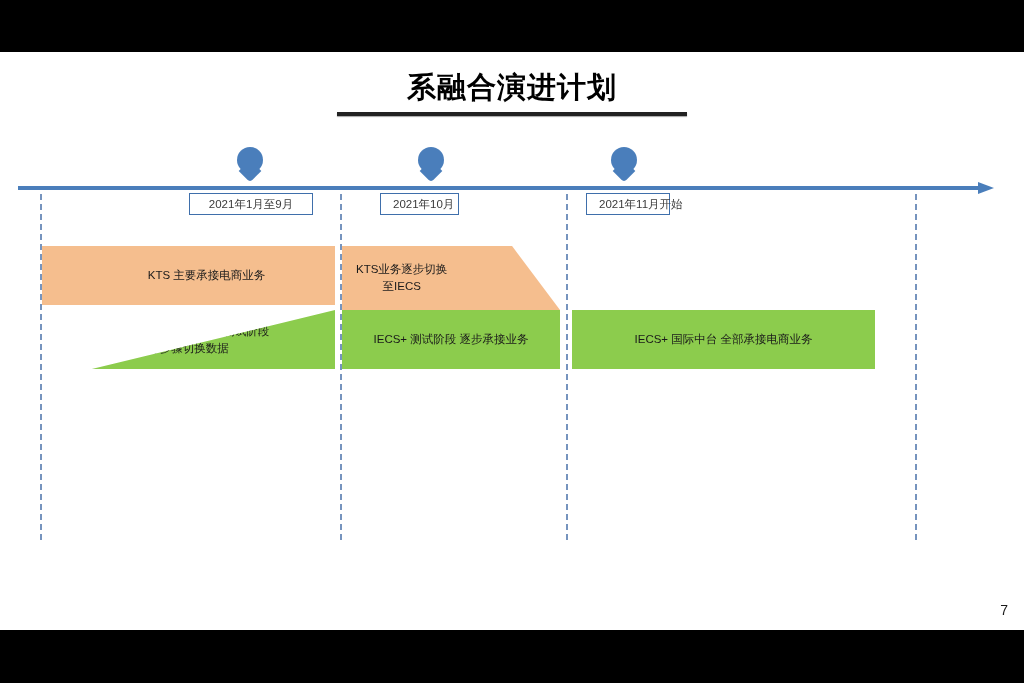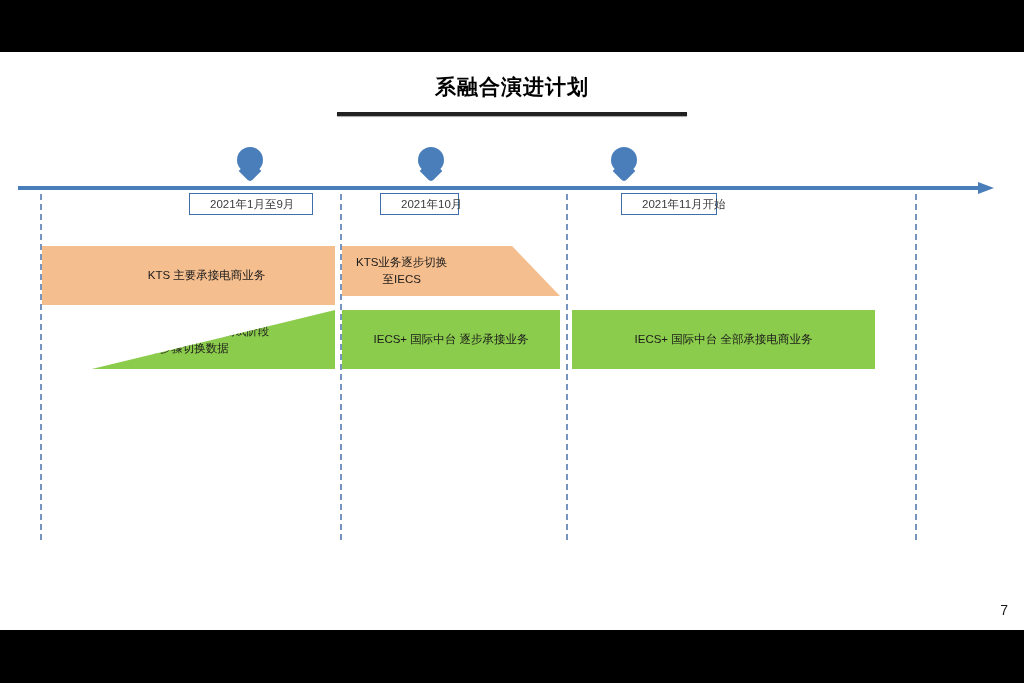--- a/index.html
+++ b/index.html
@@ -41,21 +41,21 @@
 
   
   #title-block {
     position: absolute;
     left: 337px;
     top: 18px;
     width: 350px;
     text-align: center;
   }
   #page-title {
-    font-size: 21px;
+    font-size: 29px;
     font-weight: bold;
     color: #000000;
     letter-spacing: 1px;
     line-height: 34px;
     white-space: nowrap;
   }
   #title-underline {
     margin-top: 8px;
     width: 350px;
     height: 4px;
@@ -121,21 +121,21 @@
     position: absolute;
     box-sizing: border-box;
     border: 1.5px solid #3f6fab;
     background: #ffffff;
     color: #3a3a3a;
     font-size: 11.5px;
     line-height: 20px;
     height: 22px;
     text-align: center;
     white-space: nowrap;
-    padding: 0 20px;
+    padding: 0 12px;
   }
 
   
   .divider {
     position: absolute;
     top: 142px;
     width: 0;
     height: 346px;
     border-left: 2px dashed #7694be;
   }
@@ -205,41 +205,41 @@
       <div class="pin-tip"></div>
       <div class="pin-head"></div>
     </div>
     <div class="pin" style="left:611px; top:95px;">
       <div class="pin-tip"></div>
       <div class="pin-head"></div>
     </div>
 
     <div class="date-box" style="left:189px; top:141px; width:124px;">2021年1月至9月</div>
     <div class="date-box" style="left:380px; top:141px; width:79px;">2021年10月</div>
-    <div class="date-box" style="left:586px; top:141px; width:96px;margin-left:35px;">2021年11月开始</div>
+    <div class="date-box" style="left:586px; top:141px; width:84px;">2021年11月开始</div>
 
     <div class="divider" style="left:40px;"></div>
     <div class="divider" style="left:340px;"></div>
     <div class="divider" style="left:566px;"></div>
     <div class="divider" style="left:915px;"></div>
 
     <div class="band band-orange" style="left:42px; top:194px; width:293px; height:59px;">
       <span class="band-label">KTS 主要承接电商业务</span>
     </div>
     <div class="band band-green clip-green-slope" style="left:42px; top:258px; width:293px; height:59px;">
       <span class="band-label">IECS+ 国际中台  开发+测试阶段
 分步骤切换数据</span>
     </div>
 
-    <div class="band band-orange clip-orange-slope" style="left:342px; top:194px; width:218px; height:50px; justify-content:flex-start; padding-left:14px;">
+    <div class="band band-orange clip-orange-slope" style="left:342px; top:194px; width:218px; height:64px; justify-content:flex-start; padding-left:14px;">
       <span class="band-label">KTS业务逐步切换
 至IECS</span>
     </div>
     <div class="band band-green" style="left:342px; top:258px; width:218px; height:59px;">
-      <span class="band-label">IECS+ 国际中台  逐步承接业务</span>
+      <span class="band-label">IECS+ 测试阶段  逐步承接业务</span>
     </div>
 
     <div class="band band-green" style="left:572px; top:258px; width:303px; height:59px;justify-content:center;">
       <span class="band-label">IECS+ 国际中台   全部承接电商业务</span>
     </div>
 
     <div id="page-number">7</div>
 
   </div>
 </div>

